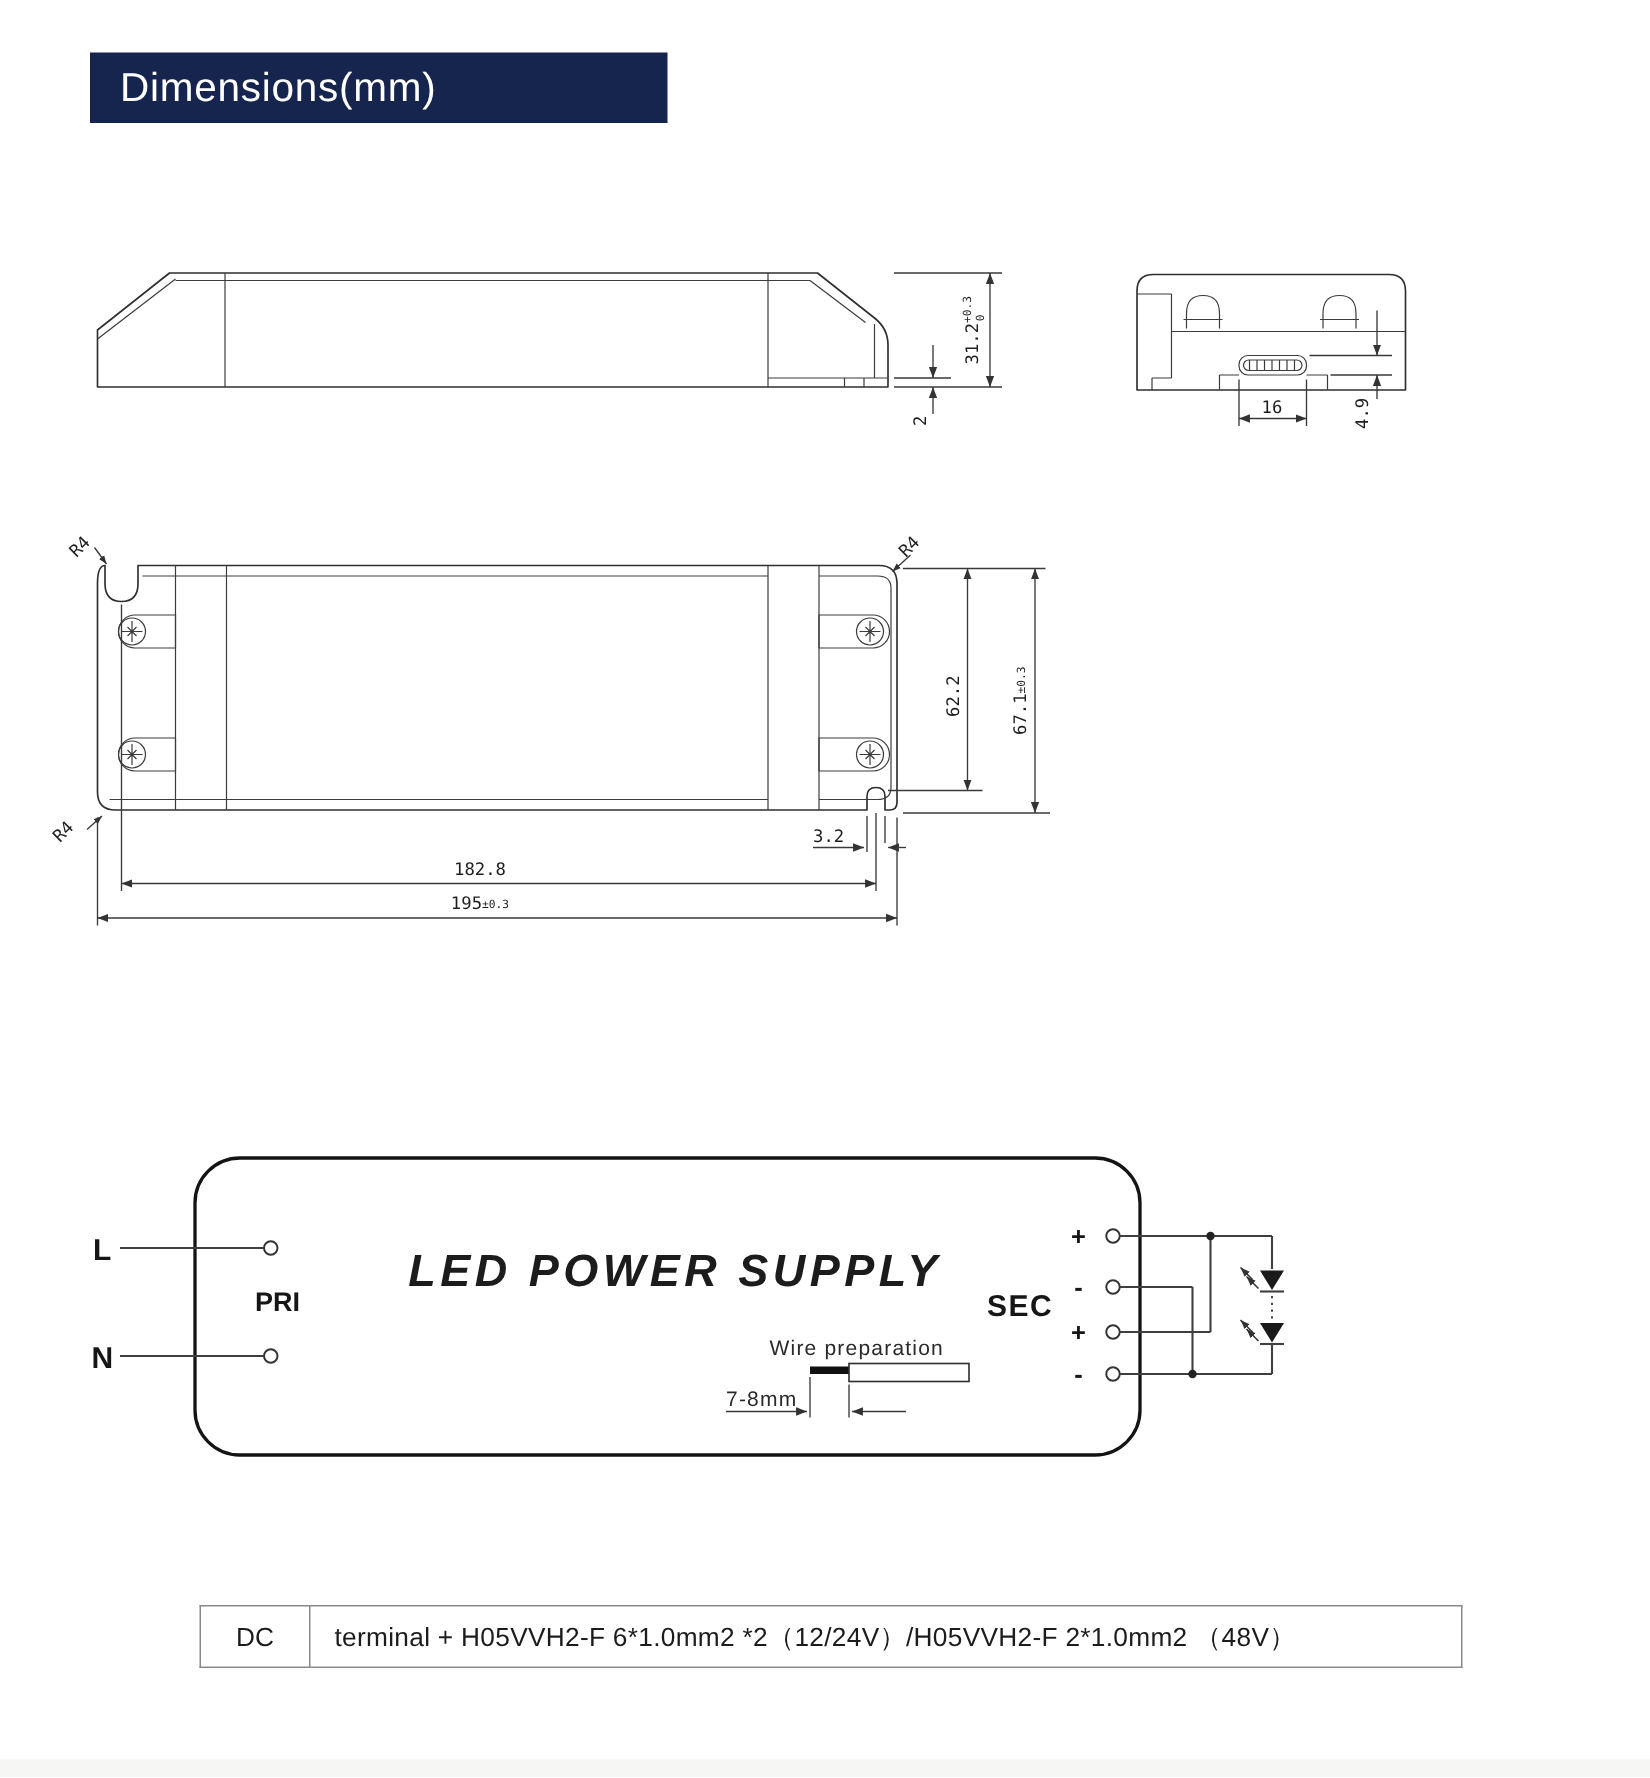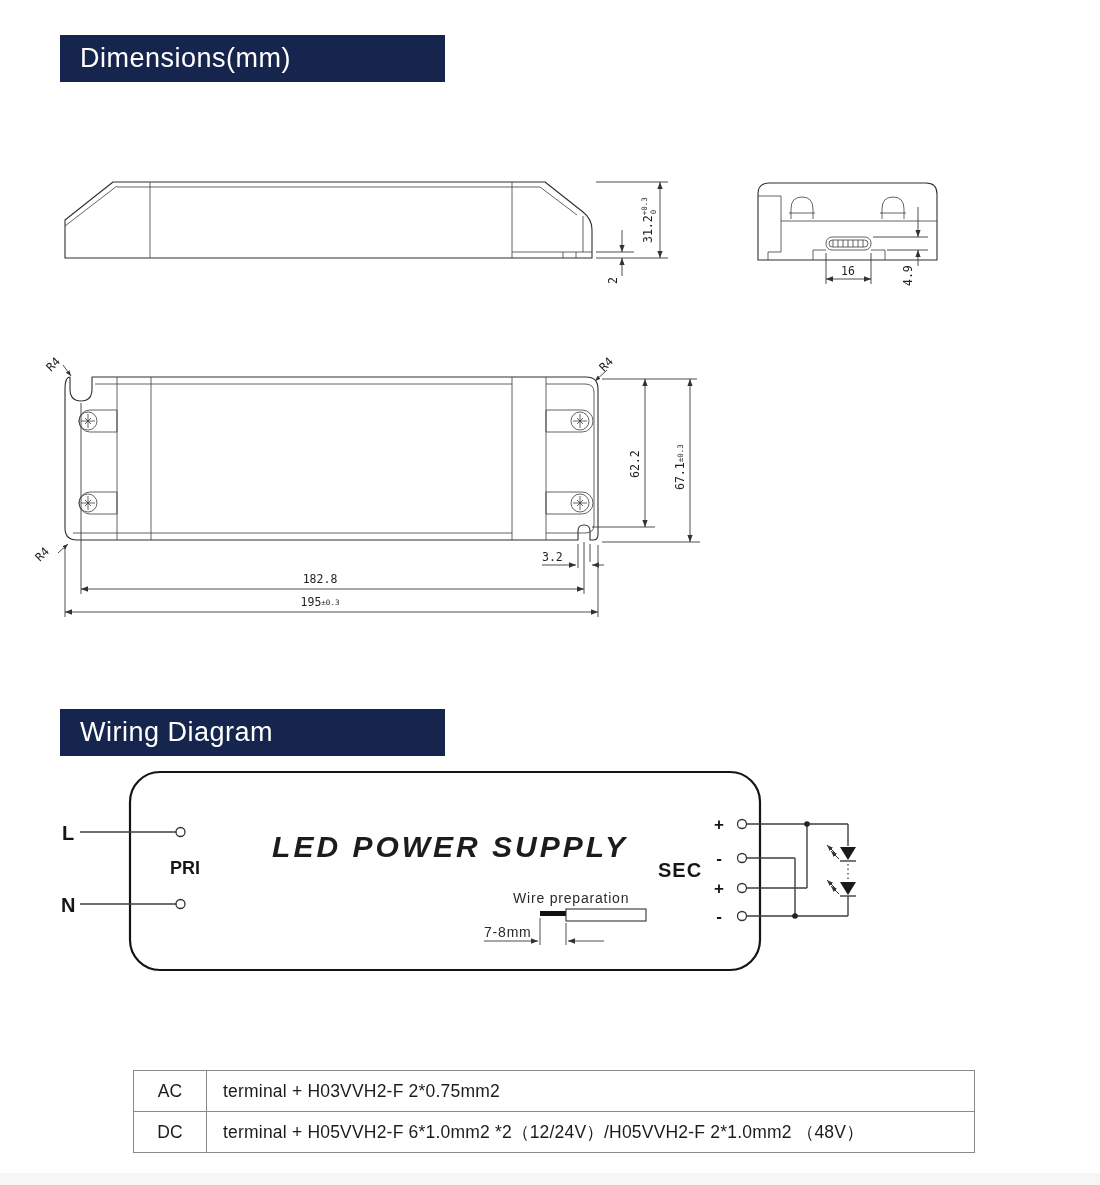--- a/index.html
+++ b/index.html
@@ -43,23 +43,20 @@
 </style>
 </head>
 <body>
 
 <div class="page">
 
   <div class="band band-dims">
     <span>Dimensions(mm)</span>
   </div>
 
-  <div class="band band-wiring">
-    <span>Wiring Diagram</span>
-  </div>
 
   <svg class="art" width="1100" height="1185" viewBox="0 0 1100 1185">
     <defs>
       <marker id="arr" viewBox="0 0 10 10" refX="9" refY="5" markerWidth="9" markerHeight="9" orient="auto-start-reverse">
           <path d="M0,1.6 L9,5 L0,8.4 Z" fill="#333"></path>
         </marker>
       <marker id="arrs" viewBox="0 0 10 10" refX="9" refY="5" markerWidth="7" markerHeight="7" orient="auto-start-reverse">
           <path d="M0,1.6 L9,5 L0,8.4 Z" fill="#333"></path>
         </marker>
     </defs>
@@ -200,24 +197,20 @@
         <path class="dl" d="M540,918 V945 M566,923 V945"></path>
         <text class="prep" x="484" y="937" font-size="13.5">7-8mm</text>
         <path class="dl" d="M484,941 H538" marker-end="url(#arr)"></path>
         <path class="dl" d="M604,941 H568" marker-end="url(#arr)"></path>
       </g>
     </g>
   </svg>
 
   <table class="cable">
     <tbody>
-        <tr>
-      <td class="c1">AC</td>
-      <td class="c2">terminal + H03VVH2-F 2*0.75mm2</td>
-    </tr>
     <tr>
       <td class="c1">DC</td>
       <td class="c2">terminal +  H05VVH2-F 6*1.0mm2  *2（12/24V）/H05VVH2-F 2*1.0mm2 （48V）</td>
     </tr>
   </tbody>
     </table>
 
   <div class="footer-strip"></div>
 </div>
 

